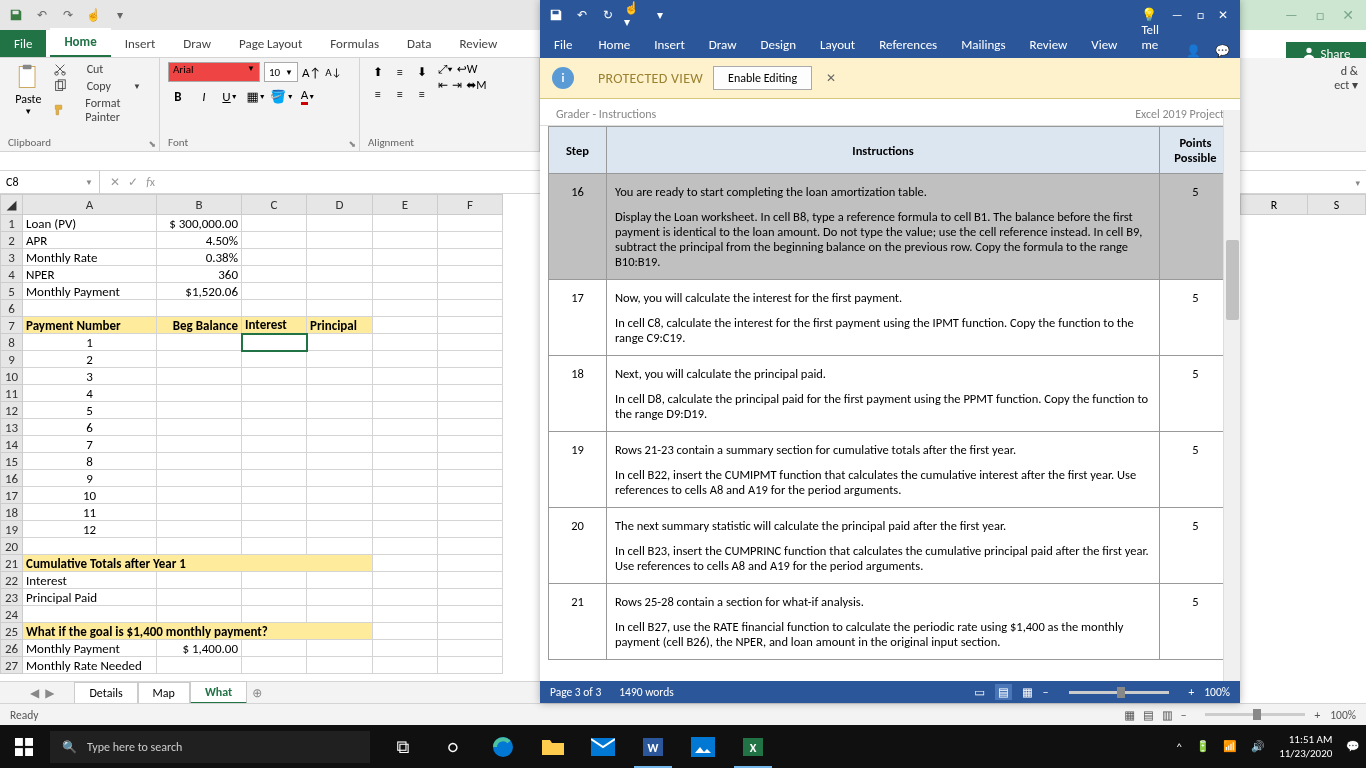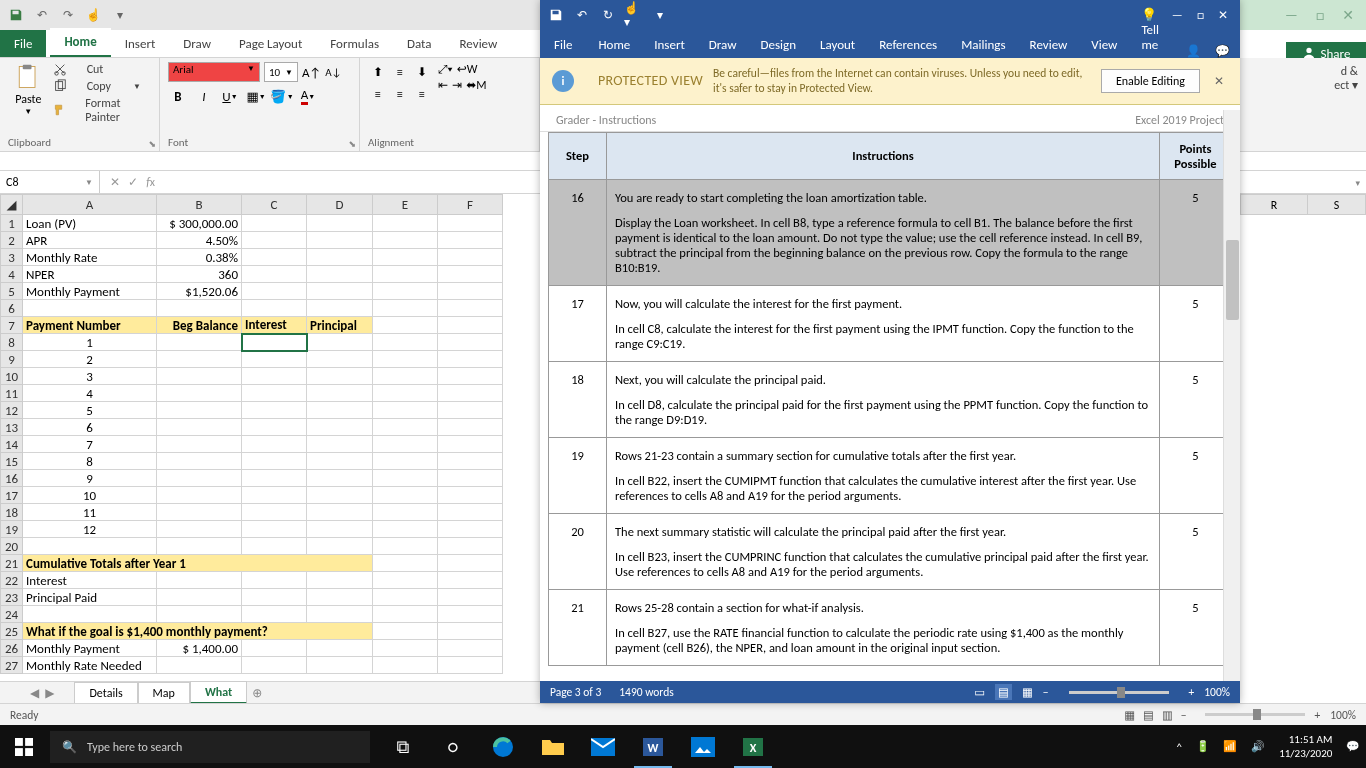--- a/index.html
+++ b/index.html
@@ -668,21 +668,20 @@
     <div class="tab">View</div>
     <div class="tab">💡 <span>Tell me</span></div>
     <div class="icons">
       <span>👤</span>
       <span>💬</span>
     </div>
   </div>
   <div class="word-protected">
     <div class="shield">i</div>
     <div class="pv-label">PROTECTED VIEW</div>
-    <div class="pv-msg">Be careful—files from the Internet can contain viruses. Unless you need to edit, it's safer to stay in Protected View.</div>
     <div class="enable-btn">Enable Editing</div>
     <div class="close">✕</div>
   </div>
   <div class="word-doc">
     <div class="doc-header">
       <span>Grader - Instructions</span>
       <span>Excel 2019 Project</span>
     </div>
     <div class="doc-body">
       <table class="instr-table" id="instrTable">

